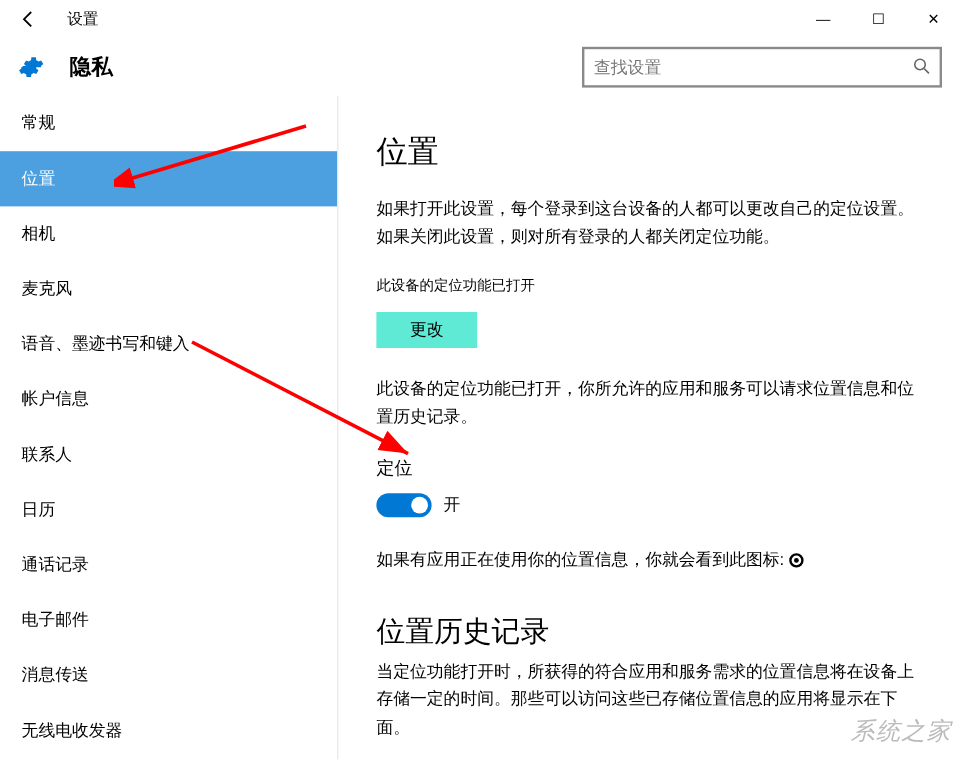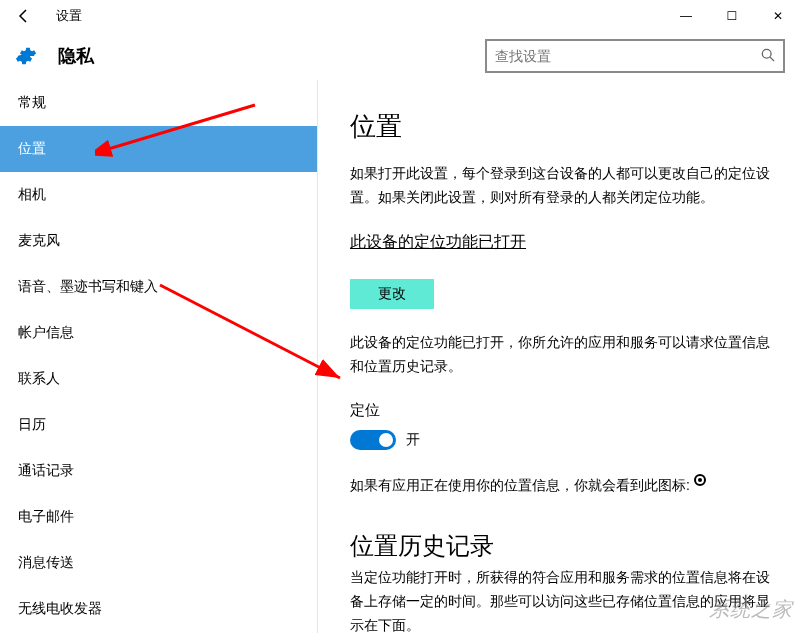--- a/index.html
+++ b/index.html
@@ -57,21 +57,21 @@
   .search-box input {
     border: none; outline: none; flex: 1; font-size: 14px;
     font-family: inherit;
   }
   .search-ic { color: #666; font-size: 14px; }
   .body {
     display: flex;
     height: calc(633px - 32px - 48px);
   }
   .sidebar {
-    width: 318px;
+    width: 282px;
     border-right: 1px solid #e6e6e6;
     overflow-y: auto;
   }
   .nav-item {
     height: 46px;
     display: flex; align-items: center;
     padding-left: 18px;
     font-size: 14px;
     color: #000;
     border-bottom: 0px;
@@ -83,21 +83,21 @@
   .content {
     flex: 1;
     padding: 24px 30px 20px 32px;
     overflow-y: auto;
     line-height: 1.7;
     position: relative;
   }
   .h1 { font-size: 26px; font-weight: 400; margin-bottom: 14px; }
   .h2 { font-size: 24px; font-weight: 400; margin-top: 28px; }
   .para { font-size: 14px; color: #000; margin-bottom: 18px; }
-  .status-text { font-size: 16px; margin-bottom: 24px; text-decoration: underline; }
+  .status-text { font-size: 12px; margin-bottom: 12px; }
   .btn-change {
     background: #5eead4; border: none;
     padding: 6px 28px; font-size: 14px;
     font-family: inherit;
     margin-bottom: 22px;
     cursor: pointer;
   }
   .sub-label { font-size: 15px; margin-bottom: 6px; }
   .toggle-row { display: flex; align-items: center; gap: 10px; margin-bottom: 22px; }
   .toggle {
@@ -105,21 +105,21 @@
     background: #0078d4; position: relative;
     cursor: pointer;
   }
   .toggle::after {
     content: '';
     position: absolute; right: 3px; top: 3px;
     width: 14px; height: 14px; border-radius: 50%;
     background: #fff;
   }
   .toggle-label { font-size: 14px; }
-  .icon-hint { display: flex; align-items: flex-start; gap: 4px; margin-bottom: 0; }
+  .icon-hint { display: flex; align-items: center; gap: 4px; margin-bottom: 0; }
   .dot-ic {
     width: 12px; height: 12px; border-radius: 50%;
     border: 2px solid #000;
     position: relative;
   }
   .dot-ic::after{
     content:''; position:absolute; left:2px; top:2px;
     width:4px; height:4px; background:#000; border-radius:50%;
   }
   .arrow {

